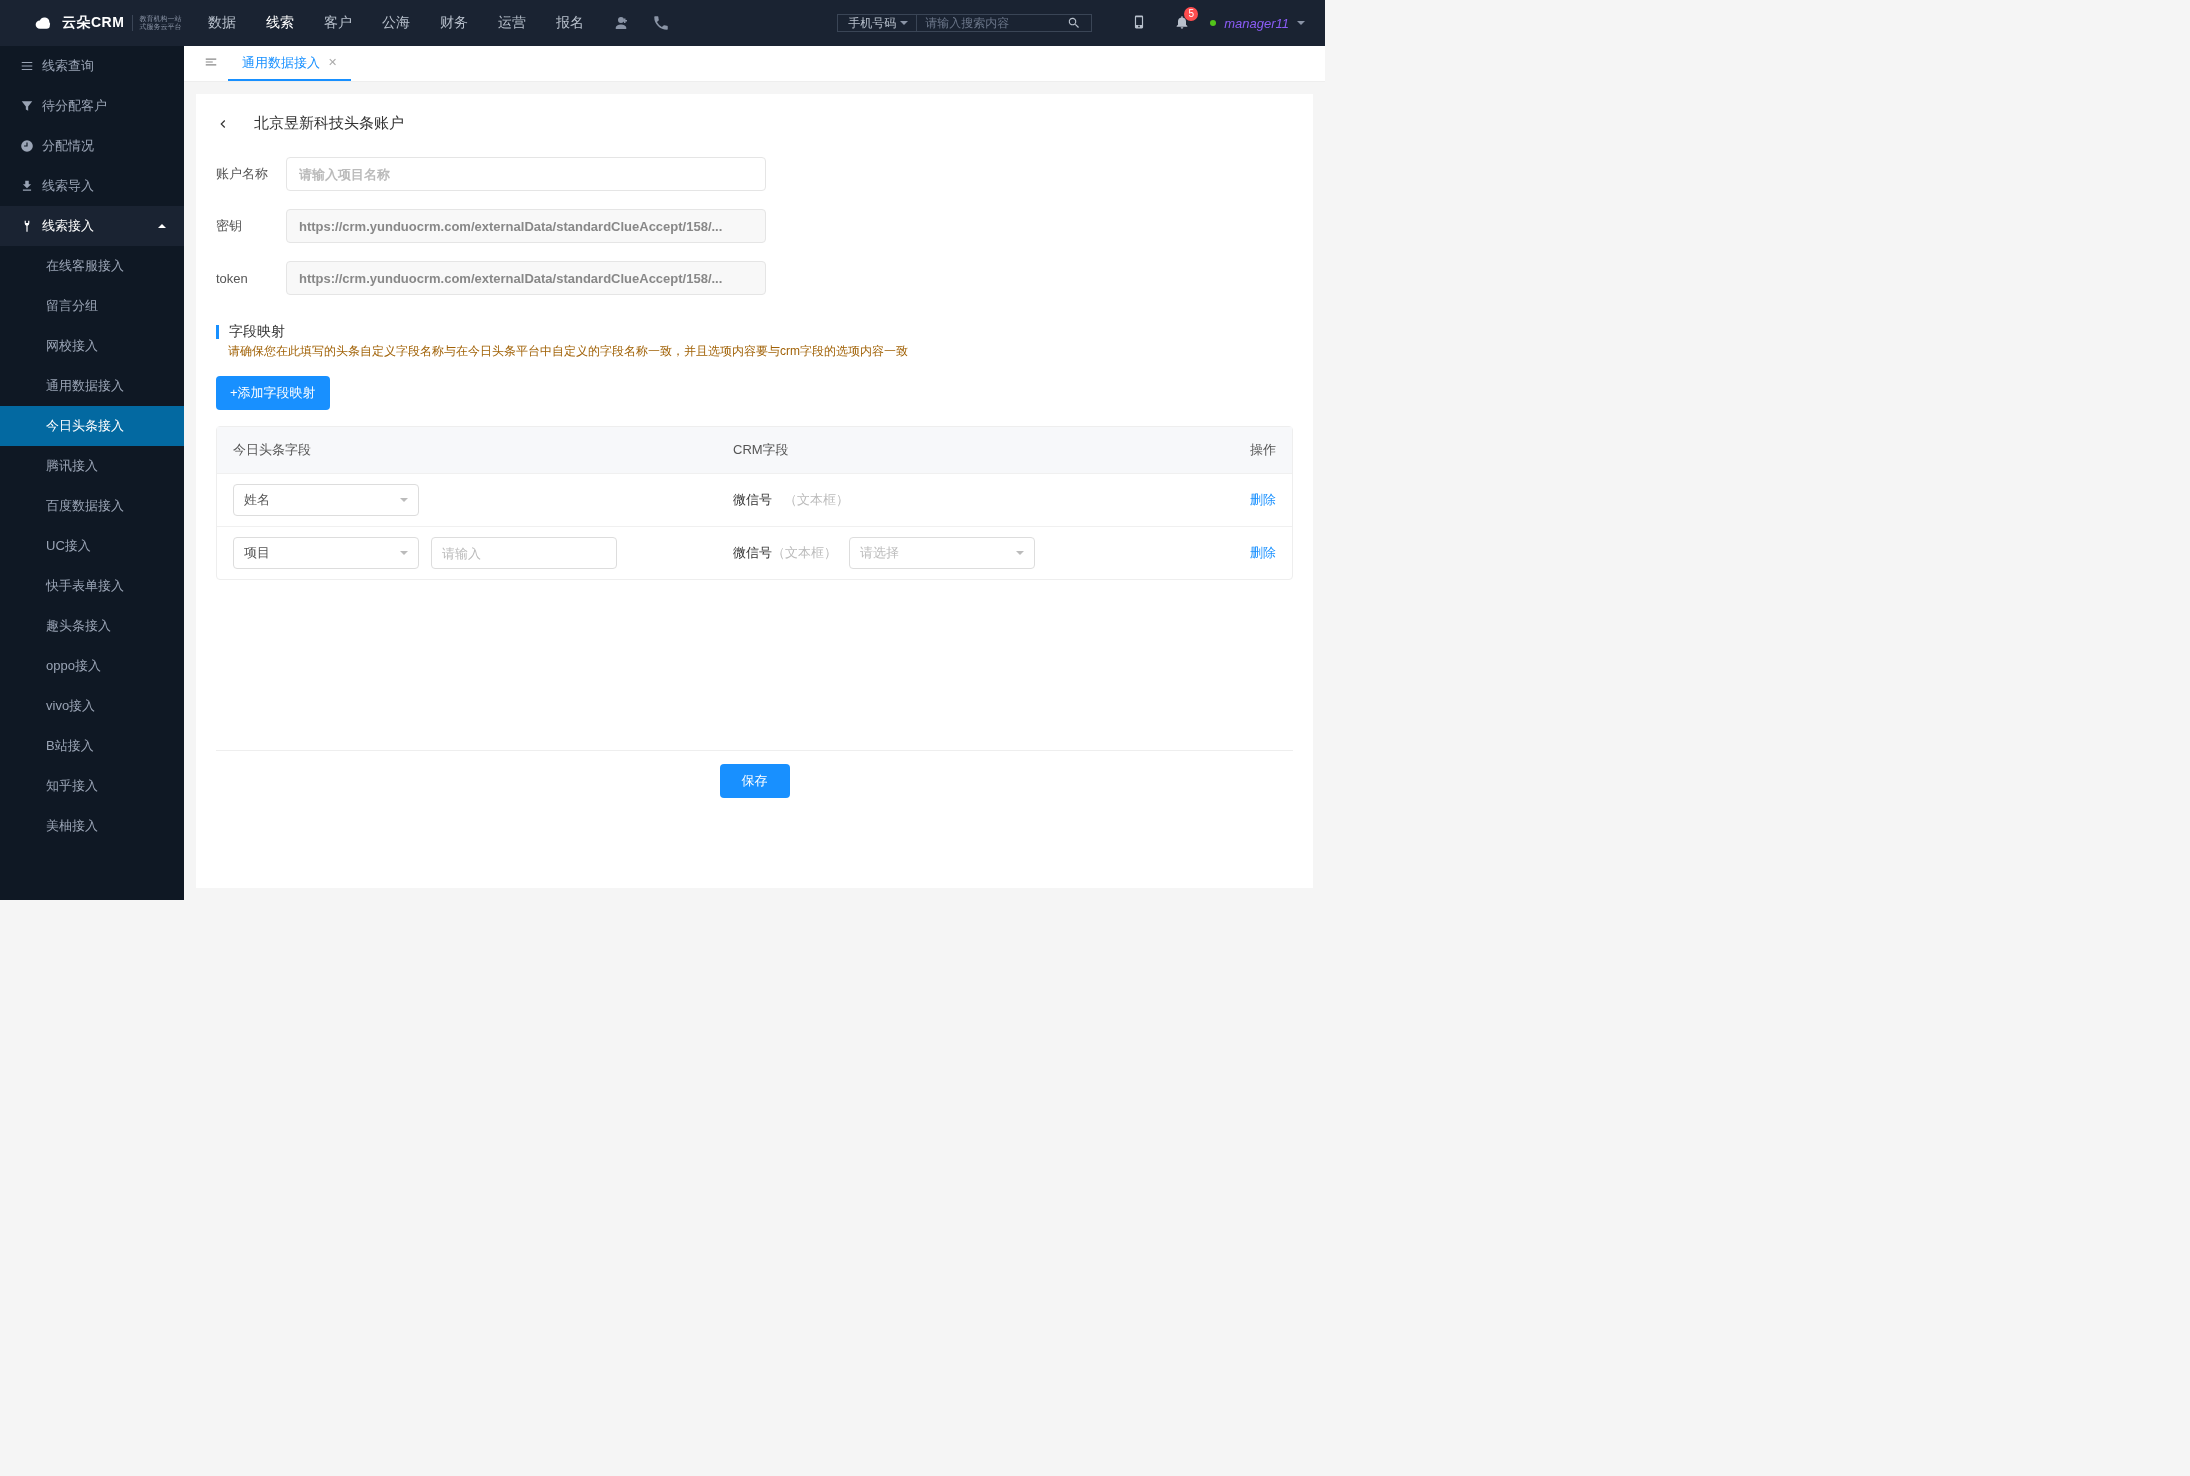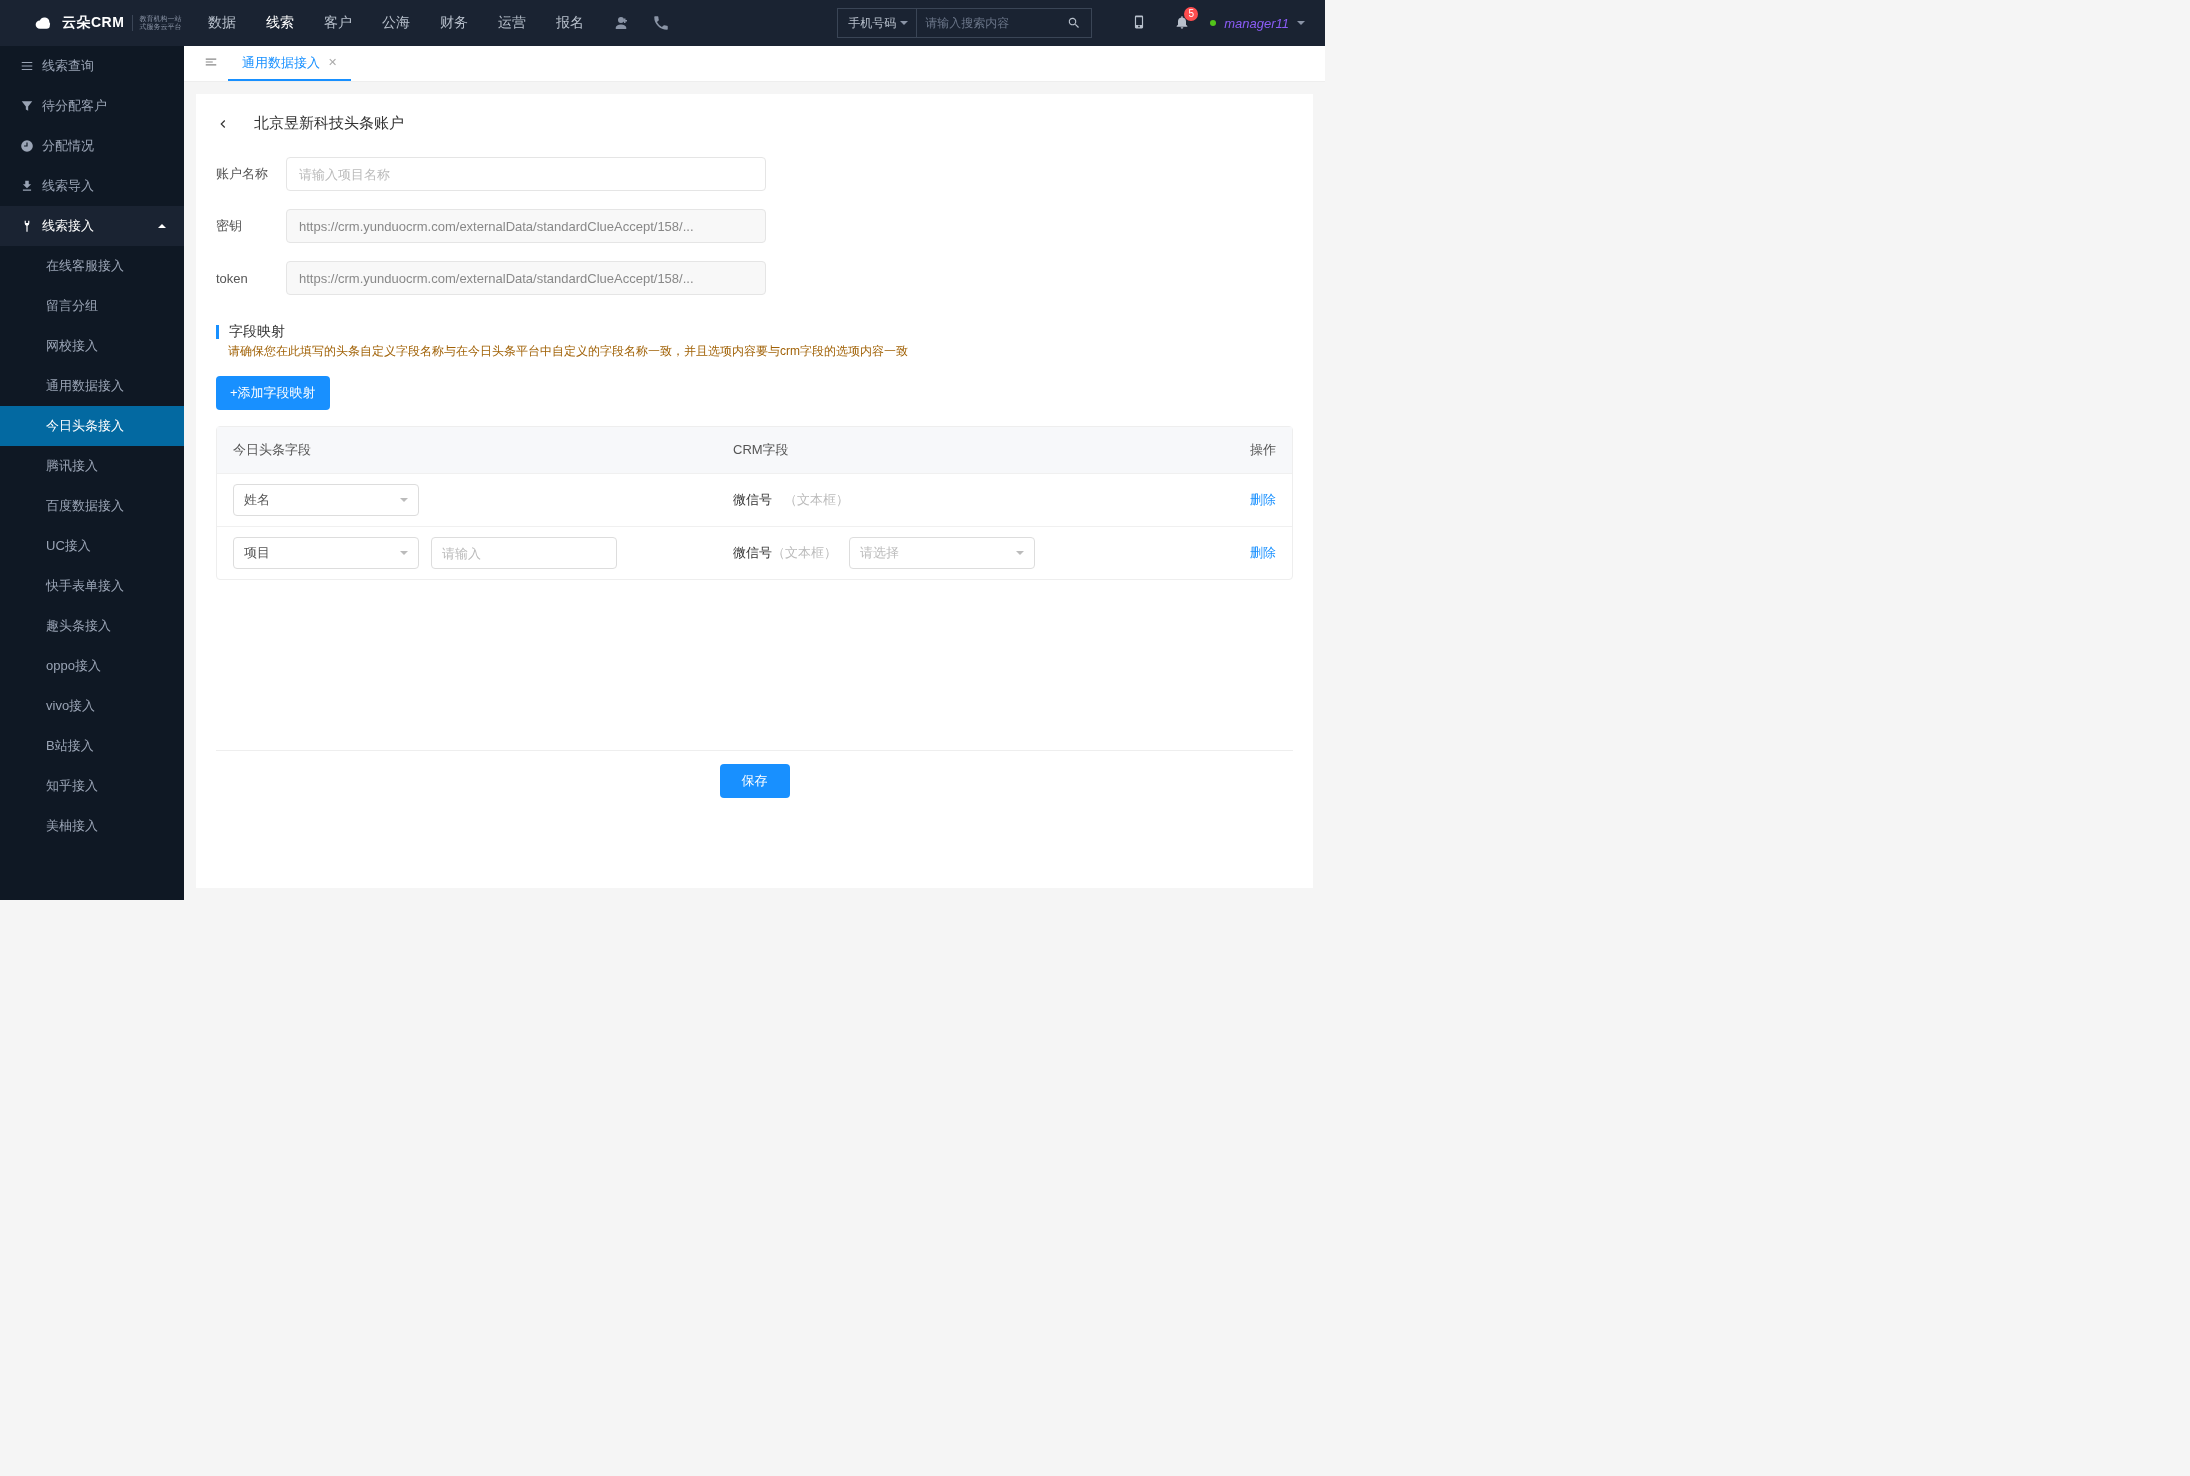--- a/index.html
+++ b/index.html
@@ -11,21 +11,21 @@
 .logo { width: 184px; padding-left: 34px; display: flex; align-items: center; gap: 8px; color: #fff; }
 .logo-svg { width: 20px; height: 20px; }
 .logo-text { font-size: 14px; font-weight: 600; letter-spacing: 0.5px; }
 .logo-sub { font-size: 7px; line-height: 1.1; color: #8a94a6; border-left: 1px solid #3a4556; padding-left: 6px; }
 .nav { display: flex; gap: 30px; margin-left: 24px; }
 .nav-item { cursor: pointer; color: #b8c0cc; font-size: 14px; }
 .nav-item.active { color: #fff; font-weight: 500; }
 .nav-icons { display: flex; align-items: center; gap: 22px; margin-left: 28px; }
 .nav-icon { width: 18px; height: 18px; fill: #8a94a6; cursor: pointer; }
 .spacer { flex: 1; }
-.search-group { display: flex; align-items: center; height: 30px; border: 1px solid #3a4556; border-radius: 0; overflow: hidden; }
+.search-group { display: flex; align-items: center; height: 18px; border: 1px solid #3a4556; border-radius: 0; overflow: hidden; }
 .search-select { background: transparent; border: none; color: #b8c0cc; padding: 0 20px 0 10px; font-size: 12px; min-width: 70px; display: flex; align-items: center; cursor: pointer; border-right: 1px solid #3a4556; height: 100%; position: relative; }
 .search-select::after { content: ''; position: absolute; right: 8px; top: 50%; margin-top: -2px; border: 4px solid transparent; border-top-color: #8a94a6; }
 .search-input { background: transparent; border: none; color: #fff; font-size: 12px; padding: 0 8px; width: 140px; outline: none; }
 .search-input::placeholder { color: #6a7588; }
 .search-btn { padding: 0 10px; cursor: pointer; display: flex; align-items: center; }
 .right-icons { display: flex; align-items: center; gap: 28px; margin-left: 40px; margin-right: 20px; }
 .icon-btn { position: relative; cursor: pointer; }
 .badge { position: absolute; top: -6px; right: -8px; background: #ff4d4f; color: #fff; font-size: 10px; border-radius: 8px; padding: 0 4px; min-width: 14px; text-align: center; line-height: 14px; }
 .user-box { display: flex; align-items: center; gap: 8px; margin-right: 20px; cursor: pointer; color: #8b5cf6; font-size: 13px; font-style: italic; }
 .status-dot { width: 6px; height: 6px; border-radius: 50%; background: #52c41a; }
@@ -53,21 +53,21 @@
 .tab-close { font-size: 11px; color: #aaa; }
 
 .page { flex: 1; background: #fff; margin: 12px; padding: 20px 20px 0; overflow-y: auto; position: relative; }
 
 .page-header { display: flex; align-items: center; gap: 24px; margin-bottom: 24px; }
 .back-icon { width: 14px; height: 14px; cursor: pointer; stroke: #333; stroke-width: 2; fill: none; }
 .page-title { font-size: 15px; font-weight: 500; }
 
 .form-row { display: flex; align-items: center; margin-bottom: 18px; }
 .form-label { width: 70px; font-size: 13px; color: #555; text-align: left; }
-.form-input { width: 480px; height: 34px; border: 1px solid #e5e5e5; border-radius: 4px; padding: 0 12px; background: #f8f8f8; font-size: 13px; color: #888; outline: none; }
+.form-input { width: 480px; height: 34px; border: 1px solid #e5e5e5; border-radius: 4px; padding: 0 12px; background: #f8f8f8; font-size: 13px; color: #888; outline: none; font-weight: bold; }
 .form-input::placeholder { color: #bbb; }
 .form-input.plain { background: #fff; }
 
 .section-title { display: flex; align-items: center; gap: 10px; margin-top: 28px; margin-bottom: 2px; }
 .section-bar { width: 3px; height: 14px; background: #1890ff; }
 .section-text { font-size: 14px; font-weight: 500; }
 .section-hint { font-size: 12px; color: #a16207; margin-bottom: 16px; padding-left: 12px; }
 
 .add-btn { background: #1890ff; color: #fff; border: none; border-radius: 4px; padding: 8px 14px; font-size: 13px; cursor: pointer; margin-bottom: 16px; }
 

